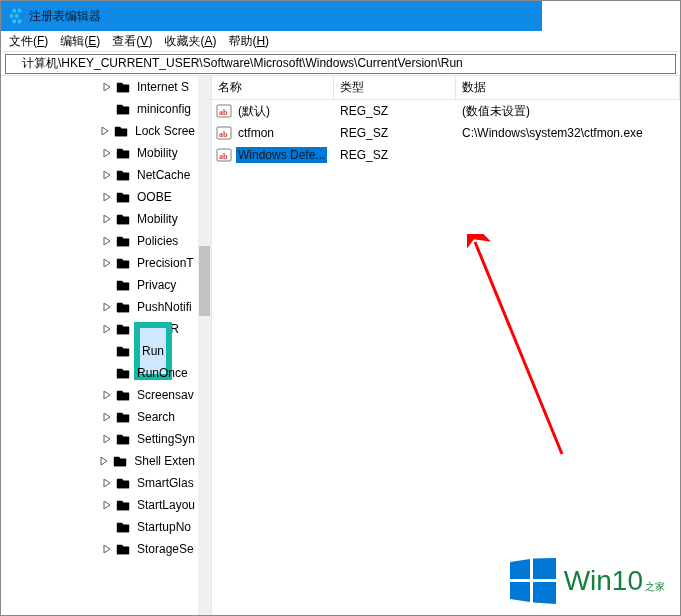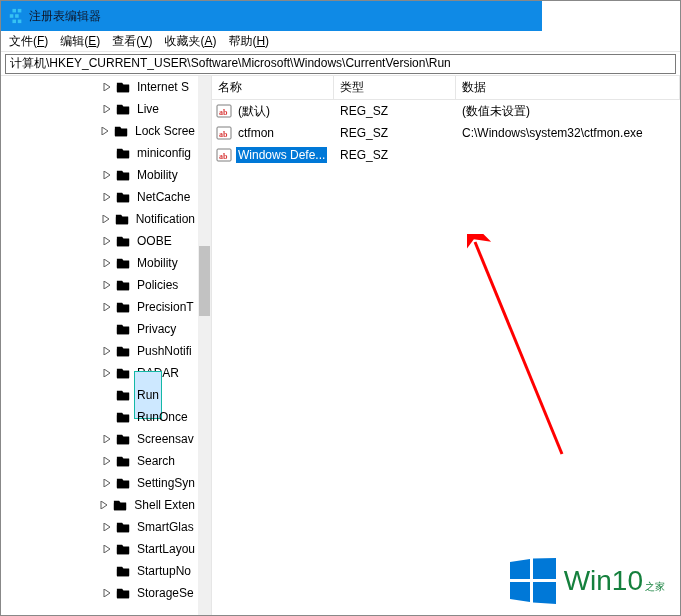--- a/index.html
+++ b/index.html
@@ -18,53 +18,53 @@
   .titlebar.blue .title { color: #0f172a; }
   .titlebar.blue .winbtn { color: #fff; }
 
   
   .menubar { height: 21px; background: #fff; border-bottom: 1px solid #e6e6e6; display: flex; align-items: center; padding-left: 2px; font-size: 12px; }
   .menuitem { padding: 2px 6px; cursor: default; }
   .menuitem u { text-decoration: underline; }
 
   
   .addressbar { height: 24px; background: #fff; border-bottom: 1px solid #e6e6e6; display: flex; align-items: center; padding: 0 4px; font-size: 12px; }
-  .addr-input { flex: 1; border: 1px solid #7a7a7a; height: 20px; padding: 0 4px; font: inherit; outline: none; }
+  .addr-input { flex: 1; border: 1px solid #7a7a7a; height: 20px; padding: 0 16px; font: inherit; outline: none; }
 
   
   .client { flex: 1; display: flex; min-height: 0; }
   .treepane { width: 211px; border-right: 1px solid #e6e6e6; overflow: hidden; position: relative; }
   .tree-inner { position: absolute; top: 0; left: 0; right: 13px; bottom: 0; overflow: hidden; }
   .tree-vscroll { position: absolute; top: 0; right: 0; width: 13px; bottom: 0; background: #f0f0f0; }
   .thumb { position: absolute; left: 1px; right: 1px; top: 170px; height: 70px; background: #c2c2c2; }
 
   .tree-row { height: 22px; display: flex; align-items: center; white-space: nowrap; }
   .tree-row .exp { width: 12px; height: 12px; display: inline-flex; align-items: center; justify-content: center; margin-right: 2px; color: #5b5b5b; font-size: 9px; }
   .tree-row .fld { width: 16px; height: 14px; margin-right: 3px; }
   .tree-row .lbl { padding: 1px 3px; color: #000; }
-  .tree-row.selected .lbl { background: #cde8ff; border: 1px solid #14b8a6; padding: 16px 2px; }
+  .tree-row.selected .lbl { background: #cde8ff; border: 6px solid #14b8a6; padding: 16px 2px; }
   .tree-row .spacer { display: inline-block; }
 
   
   .listpane { flex: 1; position: relative; background: #fff; }
   .list-header { height: 24px; display: flex; border-bottom: 1px solid #e6e6e6; font-size: 12px; color: #000; }
   .list-header .col { padding-left: 6px; display: flex; align-items: center; border-right: 1px solid #e6e6e6; }
   .col.name { width: 122px; }
   .col.type { width: 122px; }
   .col.data { flex: 1; }
 
   .list-rows { position: absolute; top: 24px; left: 0; right: 0; bottom: 0; }
   .list-row { height: 22px; display: flex; align-items: center; font-size: 12px; }
   .cell { overflow: hidden; text-overflow: ellipsis; white-space: nowrap; padding-left: 2px; }
   .cell.name { width: 122px; display: flex; align-items: center; }
   .cell.type { width: 122px; padding-left: 6px; }
   .cell.data { flex: 1; padding-left: 6px; }
   .regicon { width: 16px; height: 16px; margin: 0 4px 0 2px; flex: 0 0 16px; }
   .name-text { overflow: hidden; text-overflow: ellipsis; white-space: nowrap; padding: 1px 2px; }
-  .list-row.selected .name-text { background: #0078d7; color: #ffffff; }
+  .list-row.selected .name-text { background: #0078d7; color: #0f172a; }
 
   
   .watermark { position: absolute; right: 16px; bottom: 12px; display: flex; align-items: center; gap: 8px; pointer-events: none; }
   .watermark .wltxt { color: #15803d; display:flex; align-items:baseline; font-weight: 400;}
   .watermark .big { font-size: 28px; font-weight: 500; }
   .watermark .sm { font-size: 10px; margin-left: 2px; }
 
   
   .arrow-svg { position: absolute; left: 255px; top: 158px; pointer-events: none; }
 </style>
@@ -150,52 +150,40 @@
                 <path d="M1 0 L7 4 L1 8 Z" fill="none" stroke="#5b5b5b" stroke-width="1"></path>
               </svg>
             </span>
             <span class="fld"><svg class="folder-svg" width="16" height="14" viewBox="0 0 16 16">
                 <use href="#folder-icon"></use>
               </svg></span>
             <span class="lbl">Internet S</span>
           </div>
           <div class="tree-row">
             <span class="spacer" style="width: 100px;"></span>
-            <span class="exp">
-              <svg width="8" height="8">
-                <path d="M1 0 L7 4 L1 8 Z" fill="none" stroke="#5b5b5b" stroke-width="1"></path>
-              </svg>
-            </span>
-            <span class="fld"><svg class="folder-svg" width="16" height="14" viewBox="0 0 16 16">
-                <use href="#folder-icon"></use>
-              </svg></span>
-            <span class="lbl">Live</span>
+            <span class="exp"></span>
+            <span class="fld"><svg class="folder-svg" width="16" height="14" viewBox="0 0 16 16">
+                <use href="#folder-icon"></use>
+              </svg></span>
+            <span class="lbl">miniconfig</span>
           </div>
           <div class="tree-row">
             <span class="spacer" style="width: 100px;"></span>
             <span class="exp">
               <svg width="8" height="8">
                 <path d="M1 0 L7 4 L1 8 Z" fill="none" stroke="#5b5b5b" stroke-width="1"></path>
               </svg>
             </span>
             <span class="fld"><svg class="folder-svg" width="16" height="14" viewBox="0 0 16 16">
                 <use href="#folder-icon"></use>
               </svg></span>
             <span class="lbl">Lock Scree</span>
           </div>
           <div class="tree-row">
             <span class="spacer" style="width: 100px;"></span>
-            <span class="exp"></span>
-            <span class="fld"><svg class="folder-svg" width="16" height="14" viewBox="0 0 16 16">
-                <use href="#folder-icon"></use>
-              </svg></span>
-            <span class="lbl">miniconfig</span>
-          </div>
-          <div class="tree-row">
-            <span class="spacer" style="width: 100px;"></span>
             <span class="exp">
               <svg width="8" height="8">
                 <path d="M1 0 L7 4 L1 8 Z" fill="none" stroke="#5b5b5b" stroke-width="1"></path>
               </svg>
             </span>
             <span class="fld"><svg class="folder-svg" width="16" height="14" viewBox="0 0 16 16">
                 <use href="#folder-icon"></use>
               </svg></span>
             <span class="lbl">Mobility</span>
           </div>
@@ -203,32 +191,20 @@
             <span class="spacer" style="width: 100px;"></span>
             <span class="exp">
               <svg width="8" height="8">
                 <path d="M1 0 L7 4 L1 8 Z" fill="none" stroke="#5b5b5b" stroke-width="1"></path>
               </svg>
             </span>
             <span class="fld"><svg class="folder-svg" width="16" height="14" viewBox="0 0 16 16">
                 <use href="#folder-icon"></use>
               </svg></span>
             <span class="lbl">NetCache</span>
-          </div>
-          <div class="tree-row">
-            <span class="spacer" style="width: 100px;"></span>
-            <span class="exp">
-              <svg width="8" height="8">
-                <path d="M1 0 L7 4 L1 8 Z" fill="none" stroke="#5b5b5b" stroke-width="1"></path>
-              </svg>
-            </span>
-            <span class="fld"><svg class="folder-svg" width="16" height="14" viewBox="0 0 16 16">
-                <use href="#folder-icon"></use>
-              </svg></span>
-            <span class="lbl">Notification</span>
           </div>
           <div class="tree-row">
             <span class="spacer" style="width: 100px;"></span>
             <span class="exp">
               <svg width="8" height="8">
                 <path d="M1 0 L7 4 L1 8 Z" fill="none" stroke="#5b5b5b" stroke-width="1"></path>
               </svg>
             </span>
             <span class="fld"><svg class="folder-svg" width="16" height="14" viewBox="0 0 16 16">
                 <use href="#folder-icon"></use>

